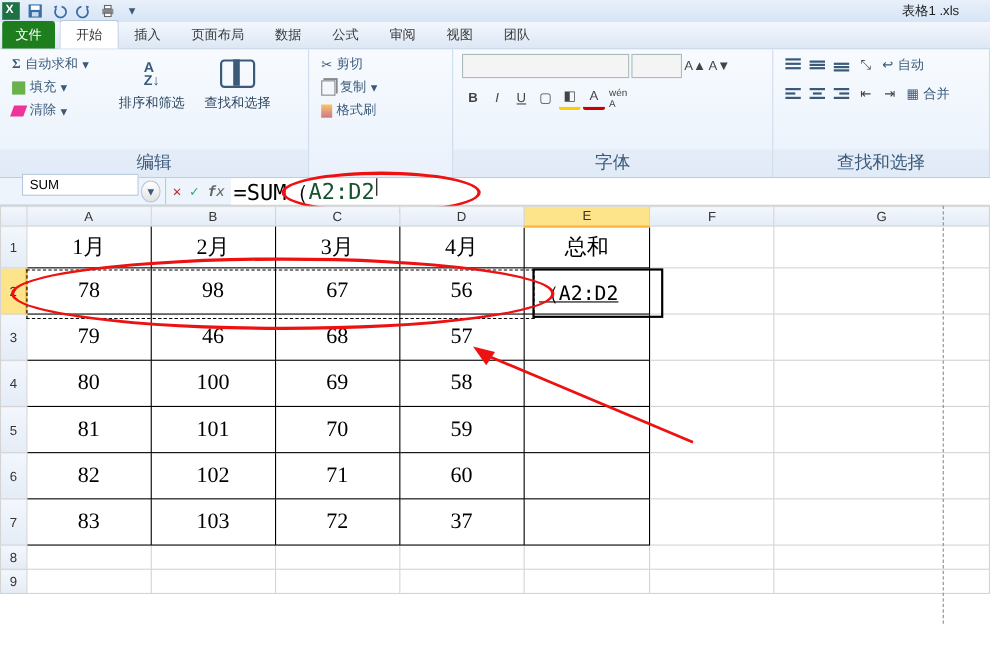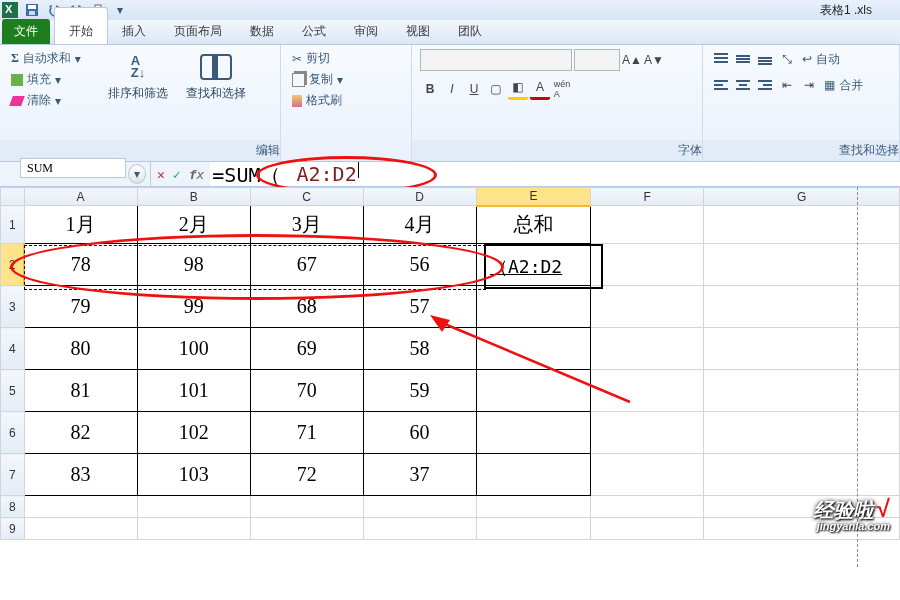--- a/index.html
+++ b/index.html
@@ -3,44 +3,44 @@
 <meta charset="utf-8">
 <style>
   html, body { margin:0; padding:0; font-family:"Microsoft YaHei","SimSun",Arial,sans-serif; font-size:12px; background:#fff; overflow:hidden; width:900px; height:600px; }
   .title-bar { height:20px; background:linear-gradient(#e8f0fb,#d6e5f5); display:flex; align-items:center; padding:0 2px; }
   .title-bar .qat { display:flex; align-items:center; gap:6px; }
   .title-bar .filename { position:absolute; left:820px; top:2px; font-size:12px; color:#222; }
   .app-icon { width:16px; height:16px; background:#1e7145; display:inline-block; position:relative; }
   .app-icon::after { content:"X"; color:#fff; font-size:11px; font-weight:bold; position:absolute; left:3px; top:1px; }
   .qat-icon { width:16px; height:16px; display:inline-flex; align-items:center; justify-content:center; color:#3b5a7a; }
   .tabs { height:24px; background:linear-gradient(#f3f7fd,#dce7f5); display:flex; align-items:flex-end; padding-left:2px; border-bottom:1px solid #b6c9de; }
-  .tab { padding:15px 14px 4px; color:#3a3a3a; cursor:pointer; }
+  .tab { padding:4px 14px 4px; color:#3a3a3a; cursor:pointer; }
   .tab.file { background:#1e7e1e; color:#fff; border-radius:3px 3px 0 0; margin-right:4px; padding:4px 12px; }
   .tab.active { background:#fff; border:1px solid #b6c9de; border-bottom:none; border-radius:3px 3px 0 0; }
   .ribbon { height:116px; background:linear-gradient(#f7fbff,#eaf1fb); border-bottom:1px solid #b6c9de; display:flex; }
   .group { border-right:1px solid #cfdced; display:flex; flex-direction:column; }
   .group-body { flex:1; display:flex; align-items:flex-start; padding:4px 8px; gap:6px; }
-  .group-label { text-align:right; font-size:12px; color:#3a5a7a; padding:2px 0; background:rgba(200,215,235,.25); }
+  .group-label { text-align:center; font-size:16px; color:#3a5a7a; padding:2px 0; background:rgba(200,215,235,.25); }
   .vcol { display:flex; flex-direction:column; gap:2px; }
   .small-item { display:flex; align-items:center; gap:4px; color:#3a5a7a; padding:1px 3px; cursor:pointer; white-space:nowrap; }
   .big-btn { display:flex; flex-direction:column; align-items:center; gap:2px; padding:2px 6px; cursor:pointer; color:#2b4560; }
   .big-icon { width:32px; height:32px; display:flex; align-items:center; justify-content:center; }
   .paste-board { width:24px; height:30px; border:1px solid #c8963a; background:linear-gradient(#fff,#f6e9c7); border-radius:2px; position:relative; }
   .paste-board::before { content:""; position:absolute; top:-4px; left:5px; width:12px; height:6px; background:#8aa; border-radius:2px 2px 0 0; }
   .az-icon { font-size:13px; font-weight:bold; color:#3b5a7a; line-height:12px; }
   .binoc { width:28px; height:22px; border:2px solid #3b5a7a; border-radius:4px; position:relative; }
   .binoc::after { content:""; position:absolute; left:10px; top:-2px; width:6px; height:24px; background:#3b5a7a; }
   .font-group .body-row { display:flex; gap:2px; align-items:center; }
   .fbtn { width:20px; height:20px; display:inline-flex; align-items:center; justify-content:center; color:#444; cursor:pointer; border-radius:2px; }
   .align-group .body-row { display:flex; gap:2px; }
   .lines { display:inline-block; width:14px; height:12px; position:relative; }
   .lines span { position:absolute; left:0; height:2px; background:#3b5a7a; }
   .formula-row { height:24px; display:flex; align-items:stretch; border-bottom:1px solid #b6c9de; background:#eef4fb; }
   .namebox-wrap { width:150px; display:flex; align-items:center; border-right:1px solid #b6c9de; }
-  .namebox { flex:1; padding-left:6px; background:#fff; margin:2px 2px 14px 20px; height:18px; line-height:18px; border:1px solid #b6c9de; font-family:Liberation Serif, serif; }
+  .namebox { flex:1; padding-left:6px; background:#fff; margin:2px 2px 14px 20px; height:18px; line-height:18px; border:1px solid #b6c9de; font-family:Liberation Sans, sans-serif; }
   .namebox-drop { width:16px; height:18px; display:flex; align-items:center; justify-content:center; color:#3b5a7a; margin:2px 4px 2px 0; cursor:pointer; background:linear-gradient(#fff,#e3e3e3); border:1px solid #b6c9de; border-radius:50%; }
   .fx-icons { display:flex; align-items:center; gap:8px; padding:0 6px; color:#666; }
   .fx-btn { cursor:pointer; font-family:Consolas,monospace; font-size:13px; }
   .formula-input { flex:1; background:#fff; padding-left:2px; font-family:"SimSun",monospace; font-size:20px; display:flex; position:relative; }
   
   .anno-oval { position:absolute; border:3px solid #e11; border-radius:50%; pointer-events:none; }
   .anno-arrow { position:absolute; pointer-events:none; }
   
   .sheet-wrap { position:relative; }
   .sheet { border-collapse:collapse; table-layout:fixed; }
@@ -253,21 +253,21 @@
     <div class="namebox">SUM</div>
     <div class="namebox-drop">▾</div>
   </div>
   <div class="fx-icons">
     <span class="fx-btn" style="color:#b33;">✕</span>
     <span class="fx-btn" style="color:#2a7;">✓</span>
     <span class="fx-btn" style="font-style:italic;"><b>f</b>x</span>
   </div>
   <div class="formula-input">
     <span>=SUM（</span>
-      <span style="color:#7f1d1d;margin-left:16px;">A2:D2</span>
+      <span style="color:#14532d;">A2:D2</span>
       <span class="cursor" style="border-right:1px solid #000;height:16px;margin-left:1px;"></span>
   </div>
 
   <div class="anno-oval" style="left:256px; top:-6px; width:175px; height:32px;"></div>
 </div>
 
 <div class="sheet-wrap">
 <table class="sheet">
   <colgroup>
     <col style="width:24px">
@@ -306,21 +306,21 @@
     <td class="data-cell bordered">98</td>
     <td class="data-cell bordered">67</td>
     <td class="data-cell bordered">56</td>
     <td class="data-cell bordered"></td>
     <td></td>
           <td></td>
   </tr>
   <tr>
     <th class="rowhead">3</th>
     <td class="data-cell bordered">79</td>
-    <td class="data-cell bordered">99</td>
+    <td class="data-cell bordered">46</td>
     <td class="data-cell bordered">68</td>
     <td class="data-cell bordered">57</td>
     <td class="data-cell bordered"></td>
     <td></td>
           <td></td>
   </tr>
   <tr>
     <th class="rowhead">4</th>
     <td class="data-cell bordered">80</td>
     <td class="data-cell bordered">100</td>
@@ -392,17 +392,13 @@
 
 <div class="anno-oval" style="left:10px; top:47px; width:488px; height:60px;"></div>
 
 <svg class="anno-arrow" style="left:430px; top:95px;" width="210" height="130">
   <line x1="10" y1="40" x2="200" y2="120" stroke="#e11" stroke-width="2.5"></line>
   <polygon points="0,33 20,38 12,50" fill="#e11"></polygon>
 </svg>
 
 <div class="page-edge" style="left:857px; height:380px;"></div>
 
-<div class="watermark">
-  <div><span class="l1">经验啦</span> <span class="chk">√</span></div>
-  <div class="l2">jingyanla.com</div>
-</div>
 </div>
 
 </body></html>

